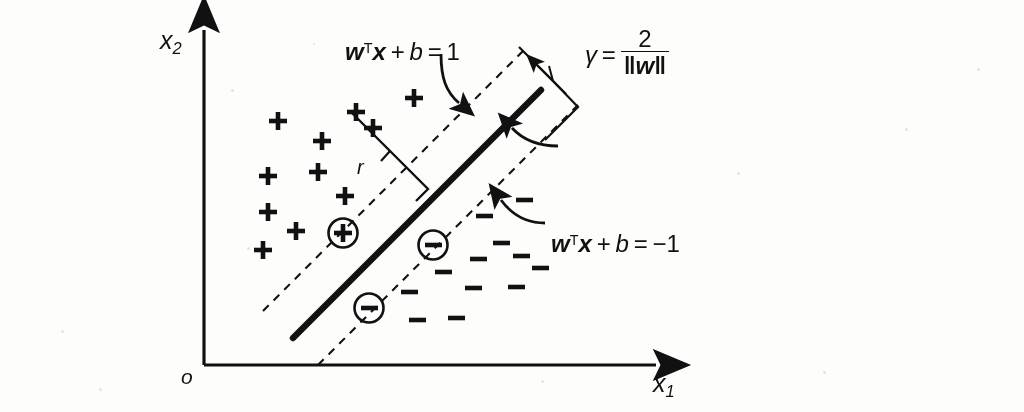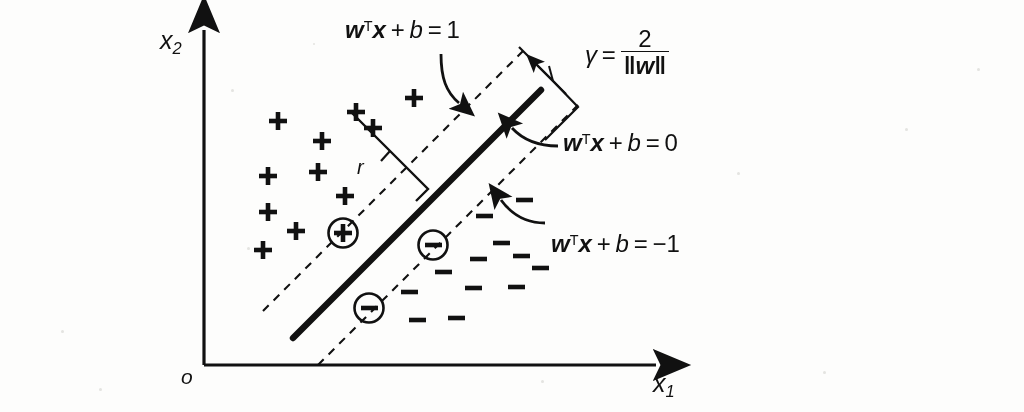--- a/index.html
+++ b/index.html
@@ -193,27 +193,24 @@
   <div class="math-label axis-name" style="left:160px; top:28px;">
     <span class="mi">x</span><span class="sub">2</span>
   </div>
 
   <div class="math-label axis-name" style="left:617px; top:371px;margin-left:36px;">
     <span class="mi">x</span><span class="sub">1</span>
   </div>
 
   <div class="math-label origin-label mi" style="left:181px; top:366px;">o</div>
 
-  <div class="math-label eq-label" style="left:345px; top:18px;">
+  <div class="math-label eq-label" style="left:345px; top:40px;">
     <span class="mb">w</span><span class="sup-T mup">T</span><span class="mb">x</span> <span class="mup">+</span> <span class="mi">b</span> <span class="mup">=</span> <span class="mup">1</span>
   </div>
 
-  <div class="math-label eq-label" style="left:563px; top:131px;">
-    <span class="mb">w</span><span class="sup-T mup">T</span><span class="mb">x</span> <span class="mup">+</span> <span class="mi">b</span> <span class="mup">=</span> <span class="mup">0</span>
-  </div>
 
   <div class="math-label eq-label" style="left:551px; top:208px;margin-top:24px;">
     <span class="mb">w</span><span class="sup-T mup">T</span><span class="mb">x</span> <span class="mup">+</span> <span class="mi">b</span> <span class="mup">=</span> <span class="mup">−1</span>
   </div>
 
   <div class="math-label gamma-label" style="left:585px; top:26px;">
     <span class="mi">γ</span> <span class="mup">=</span> <span class="frac"><span class="num mup">2</span><span class="den mb">‖w‖</span></span>
   </div>
 
   <div class="math-label r-label mi" style="left:357px; top:157px;">r</div>

